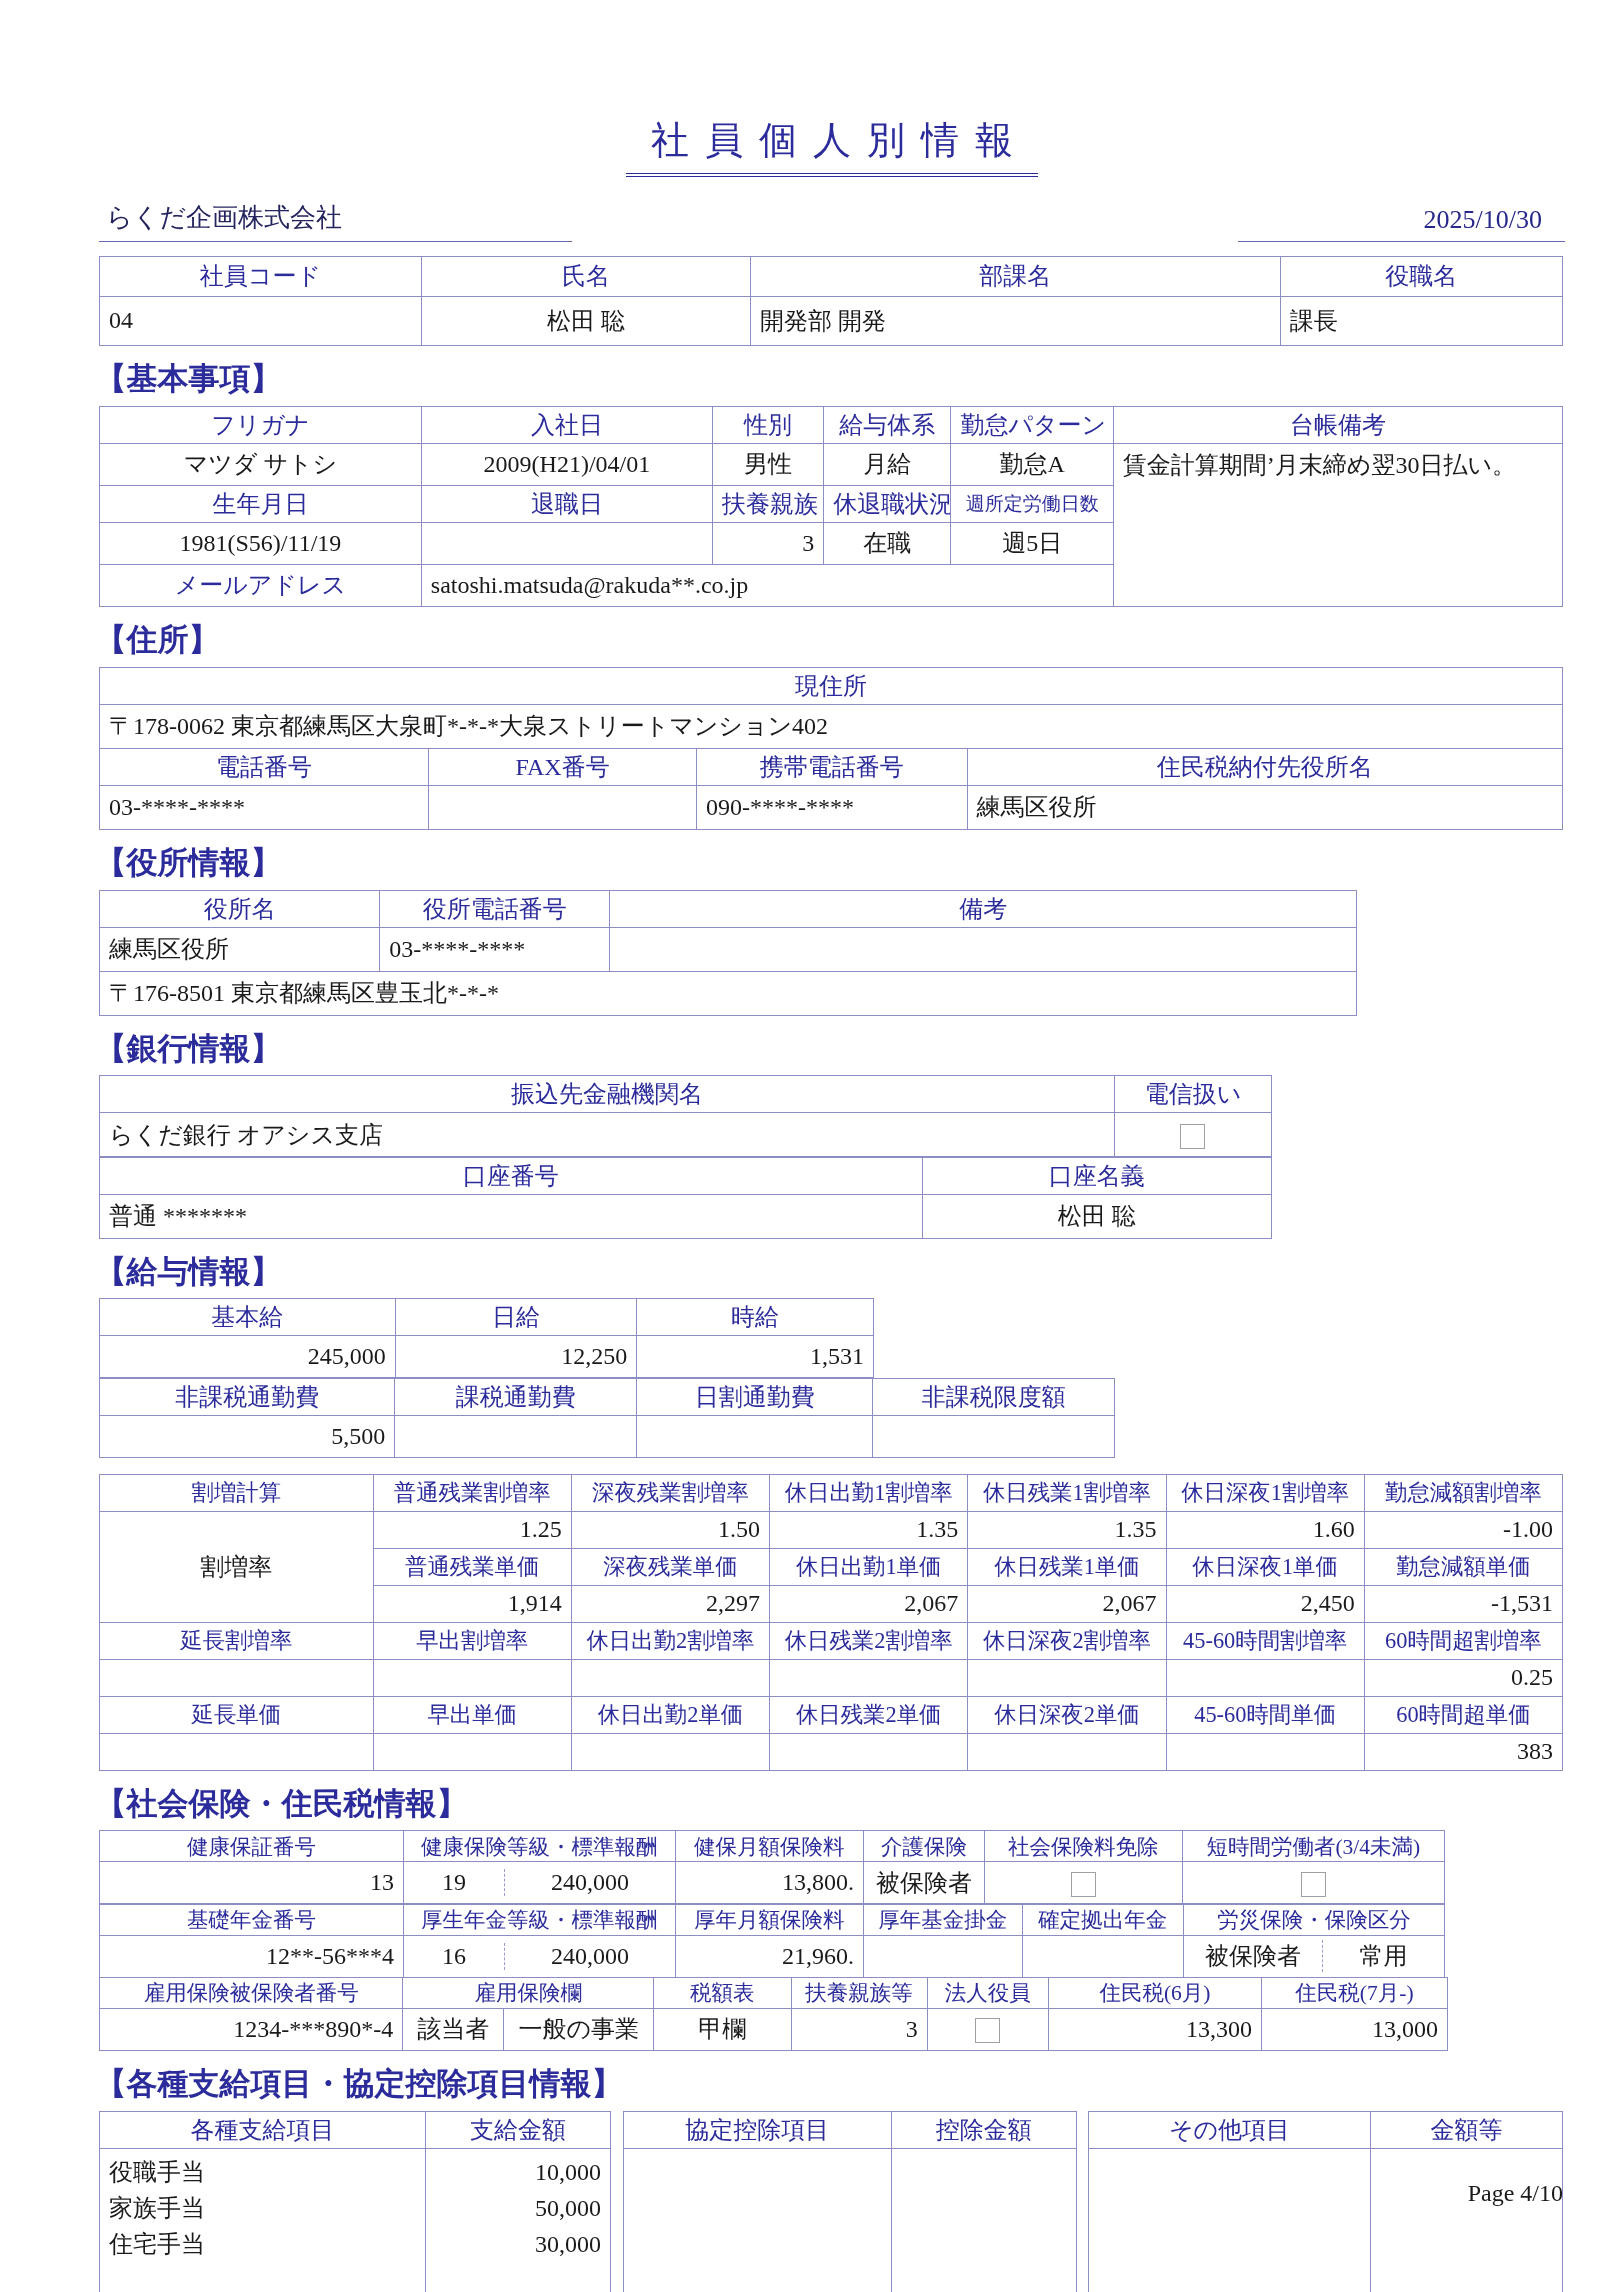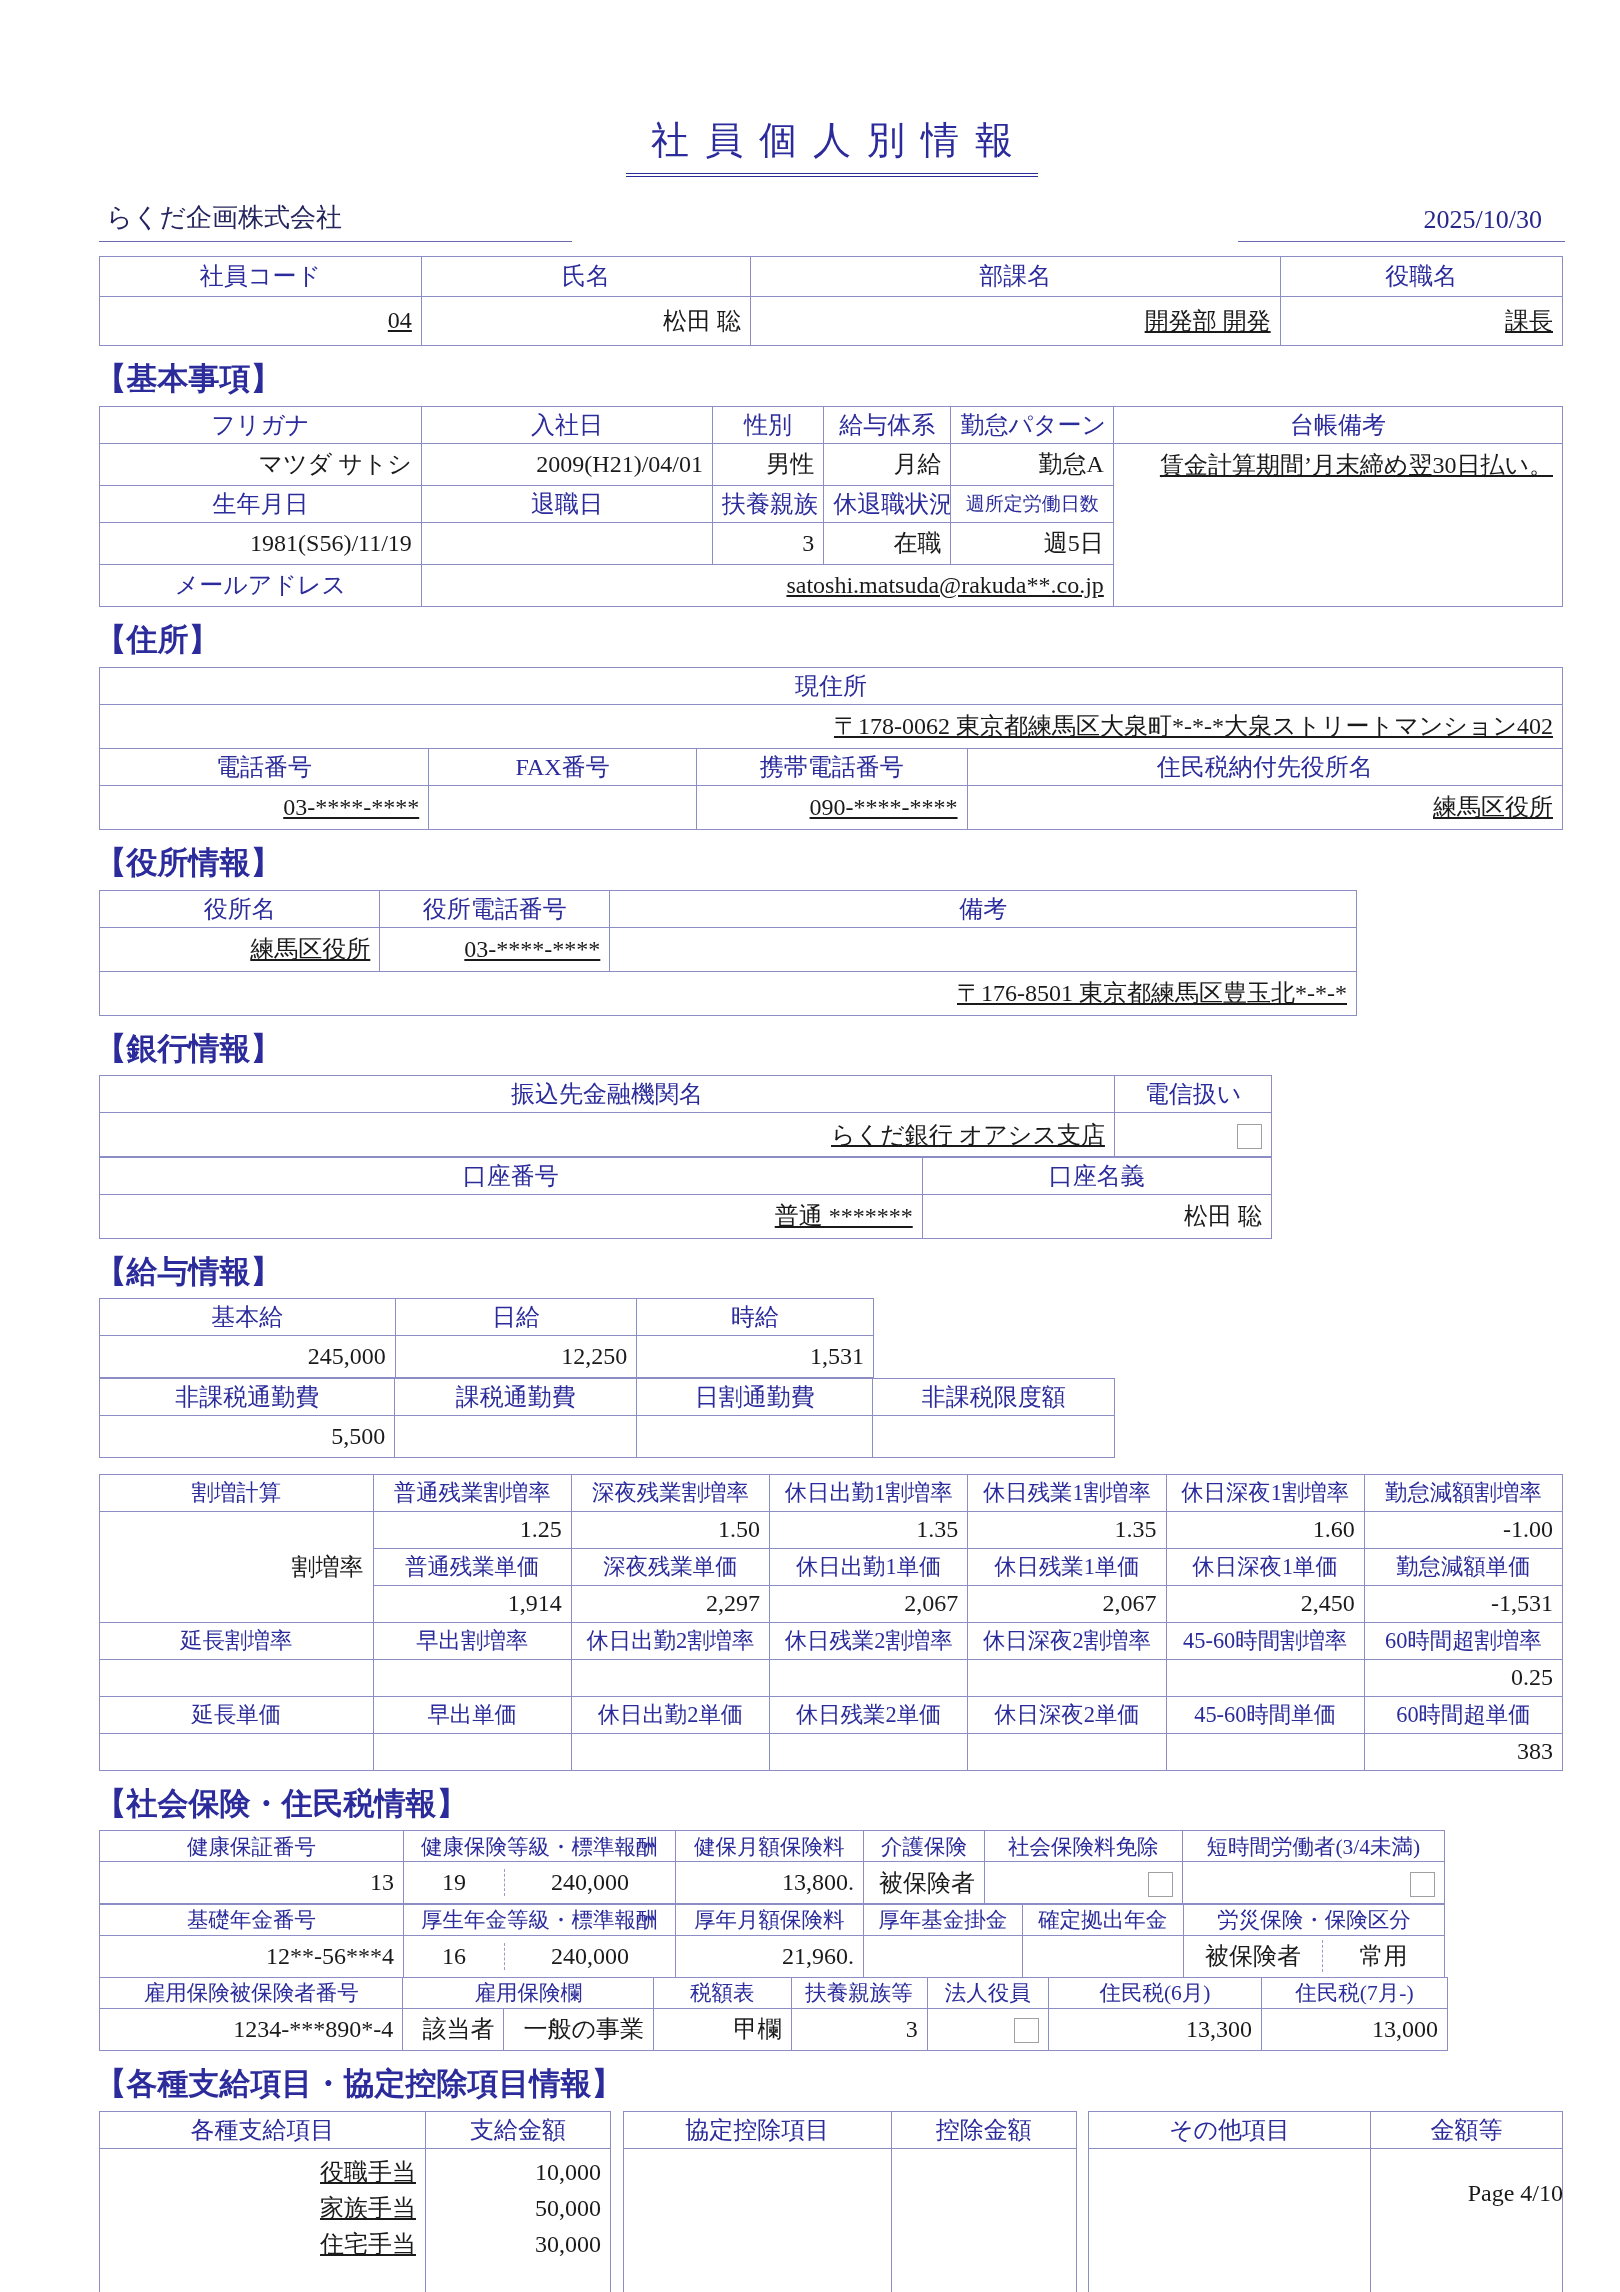--- a/index.html
+++ b/index.html
@@ -34,22 +34,22 @@
   }
   
   table{border-collapse:collapse;table-layout:fixed;}
   td{
     border:0.9px solid #8d8dc6;
     padding:0 9px;
     overflow:hidden;white-space:nowrap;
     vertical-align:middle;
   }
   .lb{color:#2b2b9b;text-align:center;}
-  .c{text-align:right;}
-  .l{text-align:right;text-decoration:underline;}
+  .c{text-align:center;}
+  .l{text-align:left;}
   .r{text-align:right;}
   .sm{font-size:19px;}
   .h34 td{height:30px;}
   .h40 td{height:36px;}
   .h44 td{height:39px;}
   .h46 td{height:41px;}
   .h48 td{height:43px;}
   .h54 td{height:48px;}
   .h160 td{height:143px;}
   .sect{

